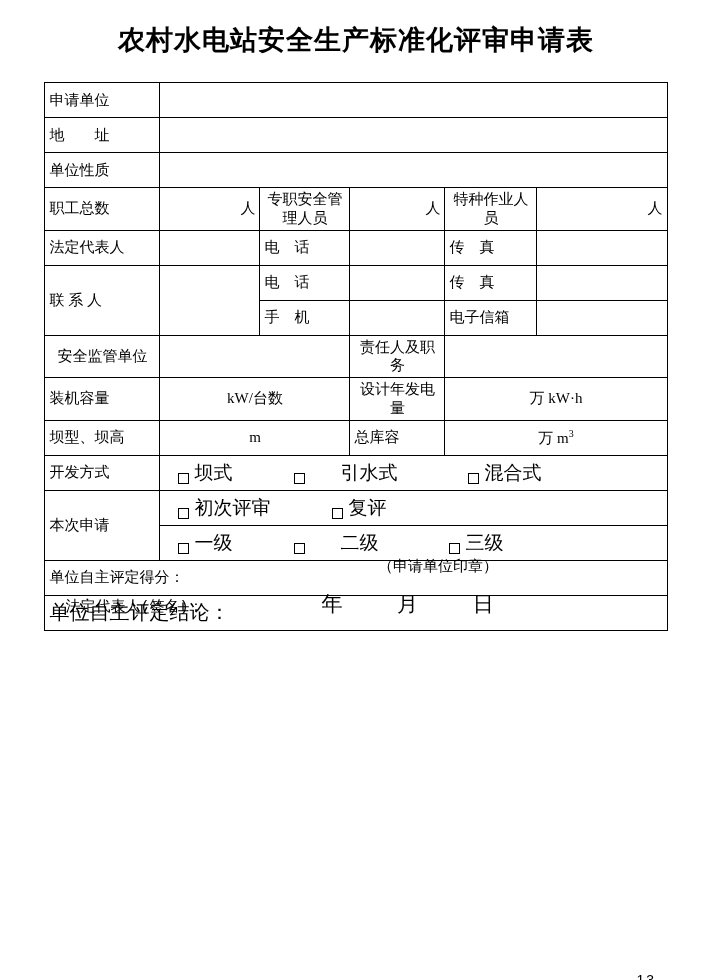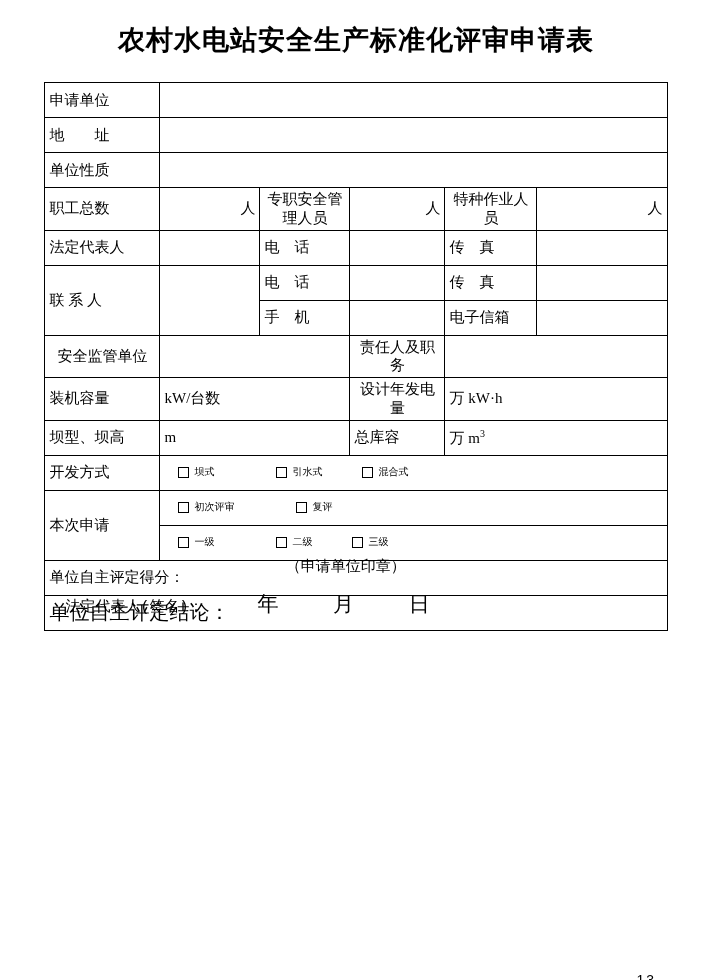--- a/index.html
+++ b/index.html
@@ -50,47 +50,47 @@
   }
   .lbl2 {
     text-align: center;
     line-height: 1.3;
   }
   .unit-right {
     text-align: right;
     padding-right: 8px;
   }
   .unit-right-mid {
-    text-align: left;
+    text-align: center;
     padding-right: 10px;
   }
   .blank { }
   .tall { height: 46px; }
   .checkline {
     display: flex;
     align-items: center;
     height: 100%;
     padding-left: 14px;
   }
   .chk {
     display: inline-flex;
-    align-items: center;
-    font-size: 10px;
+    align-items: flex-end;
+    font-size: 19px;
     white-space: nowrap;
   }
   .box {
     display: inline-block;
     width: 11px;
     height: 11px;
     border: 1px solid #000;
     margin-right: 5px;
     box-sizing: border-box;
   }
   .gap-a { margin-right: 62px; }
-  .gap-b { margin-right: 40px; }
+  .gap-b { margin-right: 71px; gap: 30px; }
   .score-cell {
     text-align: left;
     padding-left: 12px;
     height: 32px;
   }
   .concl-cell {
     height: 370px;
     vertical-align: top;
     padding: 8px 12px;
     position: relative;
@@ -110,22 +110,22 @@
     display: flex;
     align-items: flex-end;
   }
   .sign-left {
     font-size: 15px;
     white-space: nowrap;
     padding-left: 4px;
     font-family: Liberation Mono, monospace;
   }
   .sign-right {
-    margin-left: 54px;
-    text-align: center;
+    margin-left: 118px;
+    text-align: right;
     font-size: 15px;
   }
   .date-line {
     margin-top: 16px;
     font-size: 21px;
     letter-spacing: 0.2em;
   }
   .page-num {
     position: absolute;
     right: 34px;

